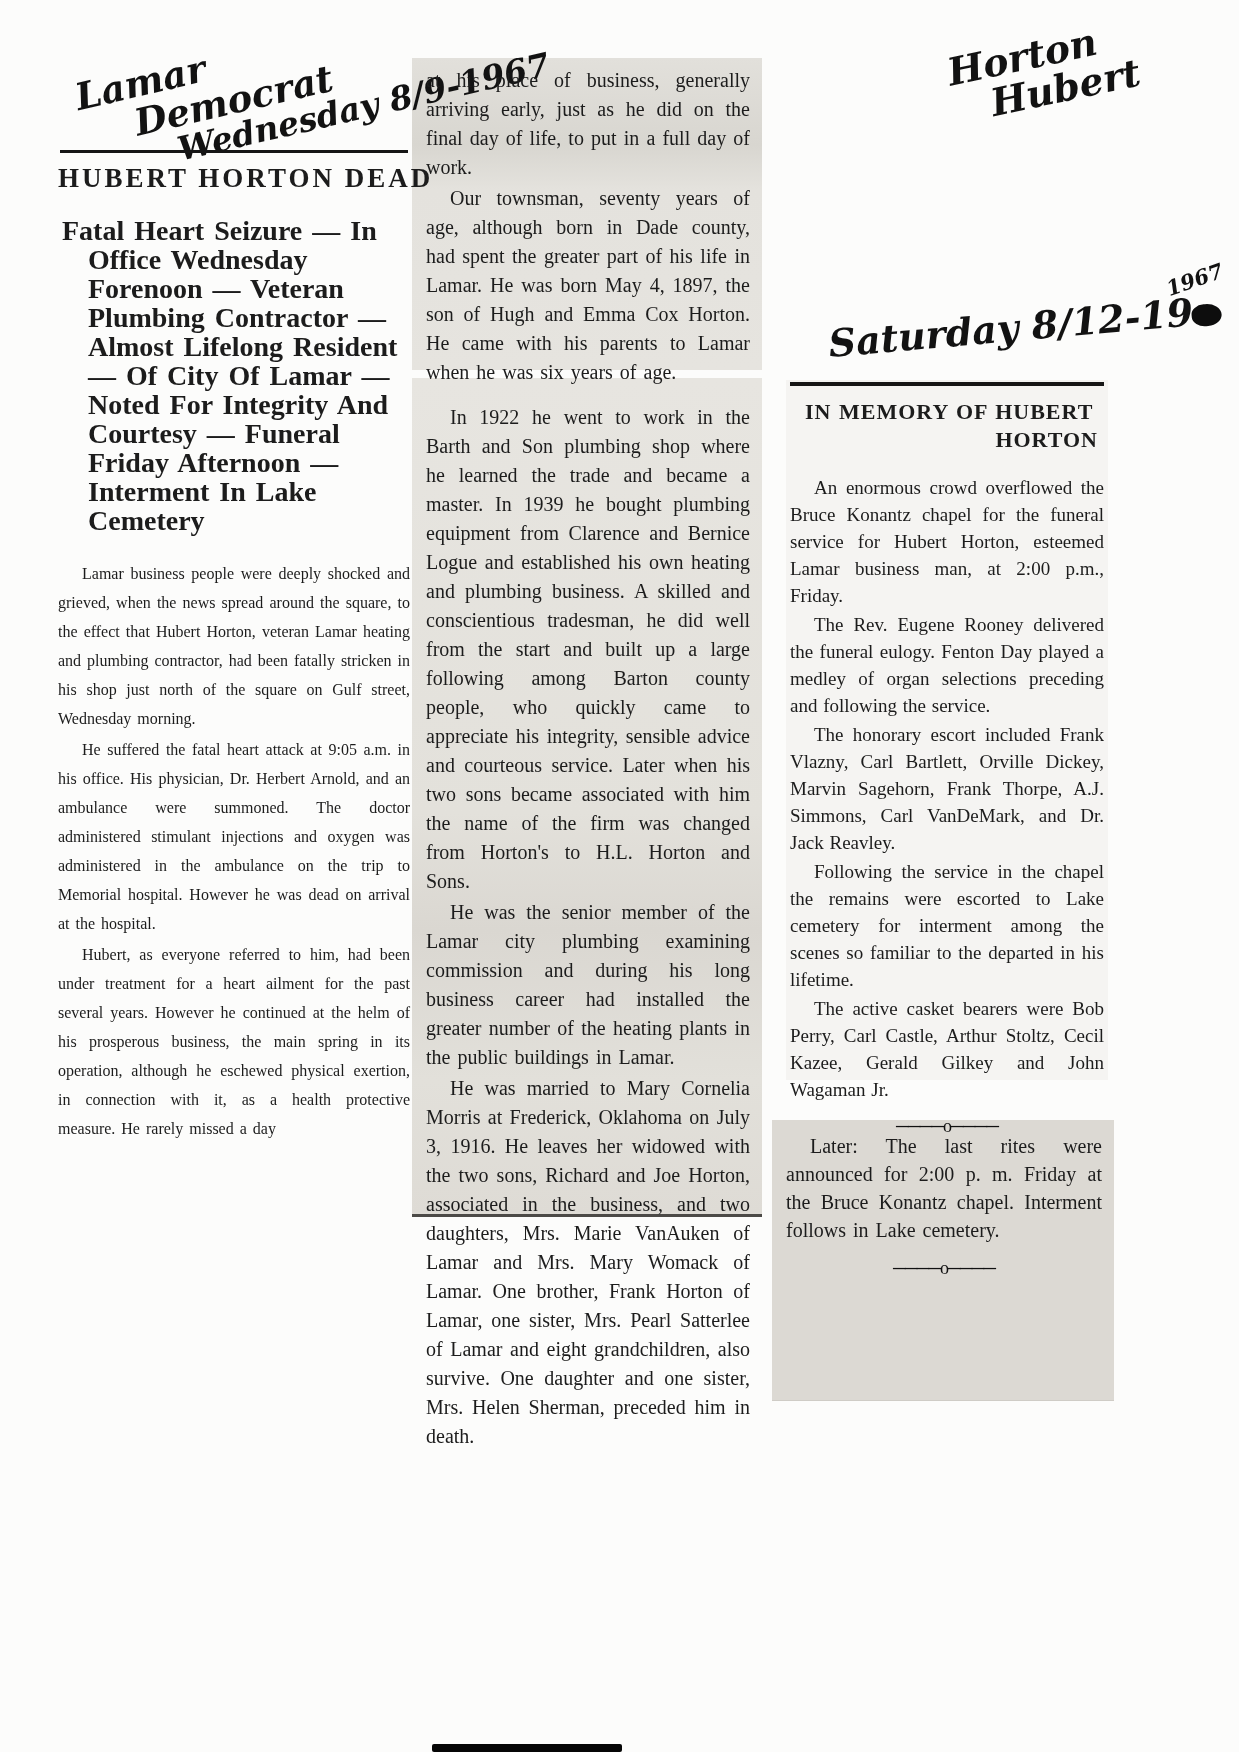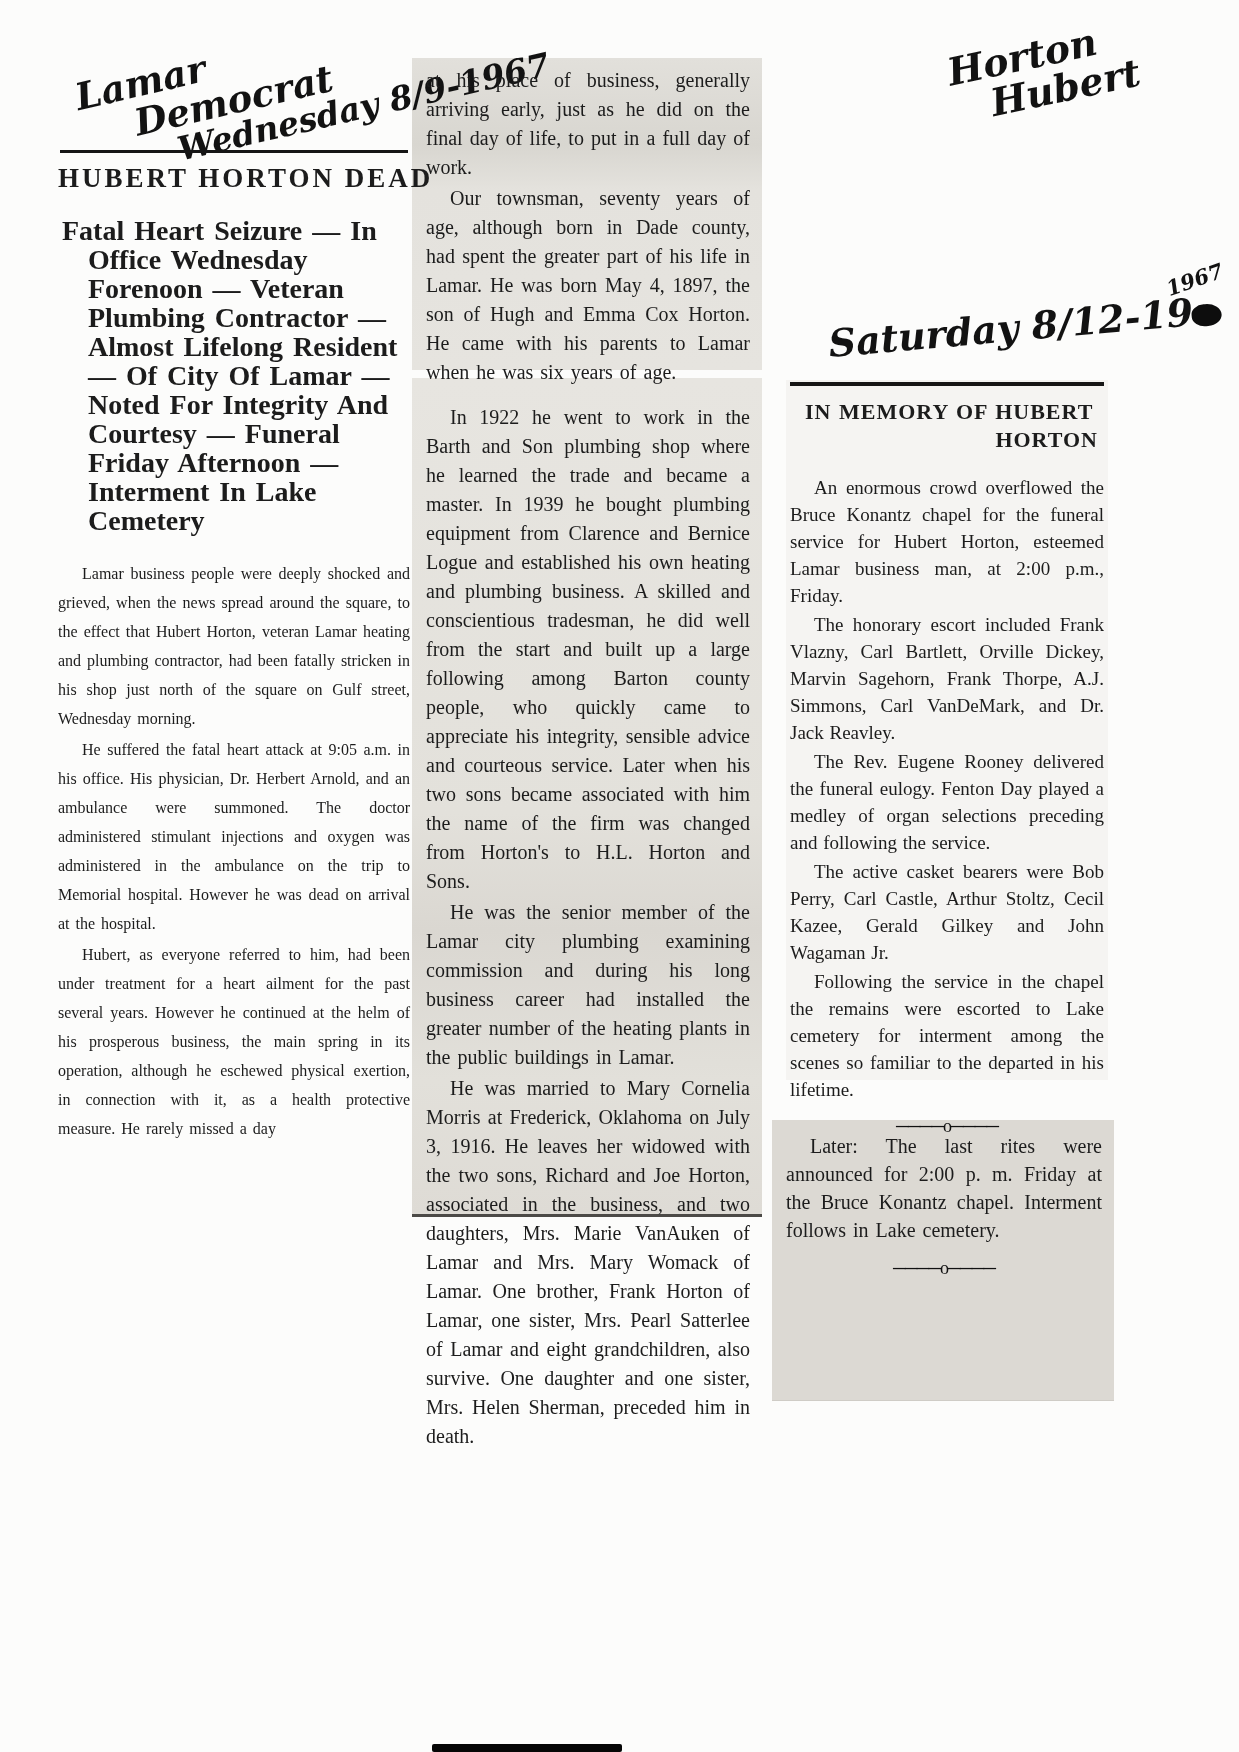--- a/index.html
+++ b/index.html
@@ -134,24 +134,24 @@
   </section>
 
   <section class="col col-right">
     <div class="rule-top"></div>
     <h2 class="memory-heading">
       <span class="h-line1">IN MEMORY OF HUBERT</span>
       <span class="h-line2">HORTON</span>
     </h2>
     <div class="memory-body">
       <p>An enormous crowd overflowed the Bruce Konantz chapel for the funeral service for Hubert Horton, esteemed Lamar business man, at 2:00 p.m., Friday.</p>
+      <p>The Rev. Eugene Rooney delivered the funeral eulogy. Fenton Day played a medley of organ selections preceding and following the service.</p>
       <p>The honorary escort included Frank Vlazny, Carl Bartlett, Orville Dickey, Marvin Sagehorn, Frank Thorpe, A.J. Simmons, Carl VanDeMark, and Dr. Jack Reavley.</p>
-      <p>The Rev. Eugene Rooney delivered the funeral eulogy. Fenton Day played a medley of organ selections preceding and following the service.</p>
+      <p>Following the service in the chapel the remains were escorted to Lake cemetery for interment among the scenes so familiar to the departed in his lifetime.</p>
       <p>The active casket bearers were Bob Perry, Carl Castle, Arthur Stoltz, Cecil Kazee, Gerald Gilkey and John Wagaman Jr.</p>
-      <p>Following the service in the chapel the remains were escorted to Lake cemetery for interment among the scenes so familiar to the departed in his lifetime.</p>
     </div>
     <div class="divider">────o────</div>
   </section>
 
   <section class="col note-block">
     <p>Later: The last rites were announced for 2:00 p. m. Friday at the Bruce Konantz chapel. Interment follows in Lake cemetery.</p>
     <div class="divider">────o────</div>
   </section>
 
   <div class="bottom-mark"></div>

